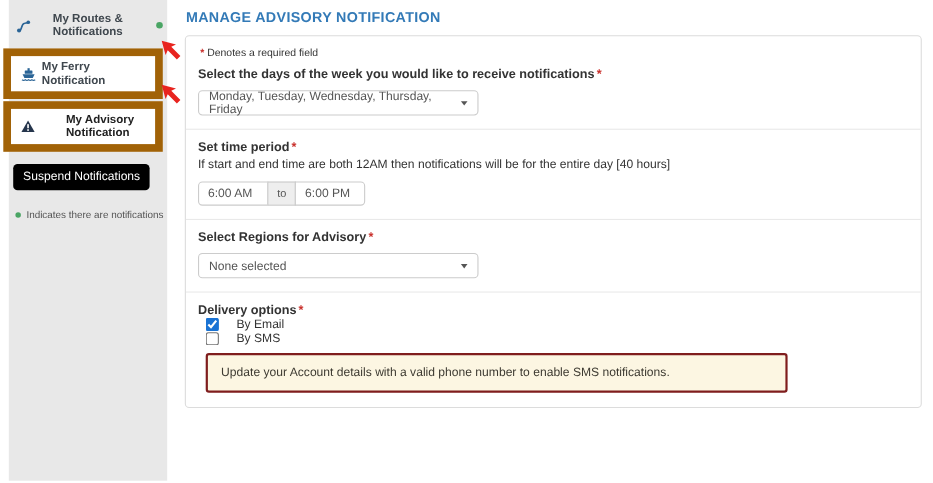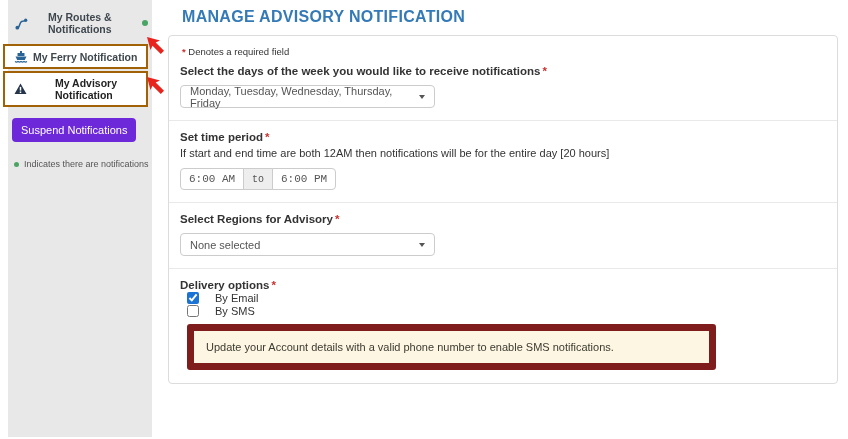--- a/index.html
+++ b/index.html
@@ -13,85 +13,85 @@
   .sidebar {
     position:absolute; left:8px; top:0; width:144px; height:437px;
     background:#e8e8e8; padding:4px 0 0 0;
   }
   .side-item {
     display:flex; align-items:center; gap:20px;
     font-size:10.5px; font-weight:600; color:#3f474e;
     padding:7px 4px 7px 7px; cursor:pointer;
   }
   .annotated-box {
-    background:#fff; border:2px solid #a16207;
+    background:#fff; border:7px solid #a16207;
     margin:2px 4px 2px -5px; padding:4px 4px 4px 9px;
     display:flex; align-items:center; gap:5px;
     font-size:10.5px; font-weight:600; color:#3f474e; cursor:pointer;
   }
   .annotated-box.active { font-weight:700; color:#222;gap:28px; }
   .dot { width:6px; height:6px; border-radius:50%; background:#4aa564; flex:0 0 auto; }
   .suspend-btn {
     display:inline-block; margin:9px 0 0 4px; border:none; cursor:pointer;
-    background:#6d28d9; color:#fff; font-family:inherit;
+    background:#000000; color:#fff; font-family:inherit;
     font-size:11px; padding:6px 9px; border-radius:4px;
   }
   .legend { display:flex; align-items:center; gap:5px; margin:17px 0 0 6px;
     font-size:9px; color:#555; }
   .legend .dot { width:5px; height:5px; }
   .side-ico { flex:0 0 auto; display:inline-flex; }
 
   
   .annot-arrow { position:absolute; width:20px; height:20px; }
   .arrow-1 { left:146px; top:36px; }
   .arrow-2 { left:146px; top:76px; }
 
   
   .main { position:absolute; left:168px; top:6px; width:670px; }
   .page-title {
-    color:#337ab7; font-size:16px; font-weight:700; letter-spacing:.3px;
-    margin:2px 0 9px 14px;
+    color:#337ab7; font-size:13px; font-weight:700; letter-spacing:.3px;
+    margin:2px 0 9px 1px;
   }
   .panel { border:1px solid #dcdcdc; border-radius:4px; background:#fff; }
   .section { padding:10px 11px 12px 11px; border-top:1px solid #e9e9e9; }
   .section:first-child { border-top:none; }
   .required-note { font-size:9.5px; color:#333; margin-bottom:8px; }
   .req { color:#c9302c; font-weight:700; padding-left:2px; }
   .field-label { font-size:11.5px; font-weight:700; color:#333; }
   .hint { font-size:11px; color:#333; margin-top:4px; }
 
   .select-box {
     margin-top:8px; width:255px; height:23px; background:#fff;
     border:1px solid #ccc; border-radius:4px; cursor:pointer;
     display:flex; align-items:center; justify-content:space-between;
     padding:0 9px; font-size:11px; color:#555;
   }
   .caret { width:0; height:0; border-left:3.5px solid transparent;
     border-right:3.5px solid transparent; border-top:4px solid #555; }
 
-  .time-group { display:flex; margin-top:9px;font-family:Liberation Mono, monospace; }
+  .time-group { display:flex; margin-top:9px; }
   .time-input {
     width:64px; height:22px; border:1px solid #ccc; background:#fff;
     font-family:inherit; font-size:11px; color:#555; padding:0 8px;
   }
   .time-start { border-radius:4px 0 0 4px; }
   .time-end   { border-radius:0 4px 4px 0; margin-left:-1px; }
   .time-addon {
     height:22px; background:#eee; border:1px solid #ccc; margin-left:-1px;
     font-size:10px; color:#555; display:flex; align-items:center; padding:0 8px;
   }
 
   .check-row { display:flex; align-items:center; gap:4px; margin:1px 0 1px 7px; }
   .check-row:first-of-type { margin-top:8px; }
   .check-row input { width:12px; height:12px; accent-color:#1a73d4; margin:0; }
   .check-row label { font-size:11px; color:#333; cursor:pointer;padding-left:12px; }
 
   .sms-alert {
     margin:7px 0 1px 7px; width:529px;
-    background:#fcf6e2; border:7px solid #7f1d1d; border-radius:3px;
+    background:#fcf6e2; border:2px solid #7f1d1d; border-radius:3px;
     font-size:11px; color:#3d3a31; padding:10px 12px;
   }
 </style>
 </head>
 <body>
 
 <nav class="sidebar">
 
   <div class="side-item">
     <span class="side-ico">
@@ -156,21 +156,21 @@
       </div>
       <div class="select-box">
         <span>Monday, Tuesday, Wednesday, Thursday, Friday</span>
         <span class="caret"></span>
       </div>
     </div>
 
     <div class="section">
       <div class="field-label"><span>Set time period</span><span class="req">*</span>
       </div>
-      <div class="hint">If start and end time are both 12AM then notifications will be for the entire day [20 hours]</div>
+      <div class="hint">If start and end time are both 12AM then notifications will be for the entire day [40 hours]</div>
       <div class="time-group">
         <input class="time-input time-start" value="6:00 AM" style="">
         <span class="time-addon">to</span>
         <input class="time-input time-end" value="6:00 PM" style="">
       </div>
     </div>
 
 
     <div class="section">
       <div class="field-label"><span>Select Regions for Advisory</span><span class="req">*</span>

